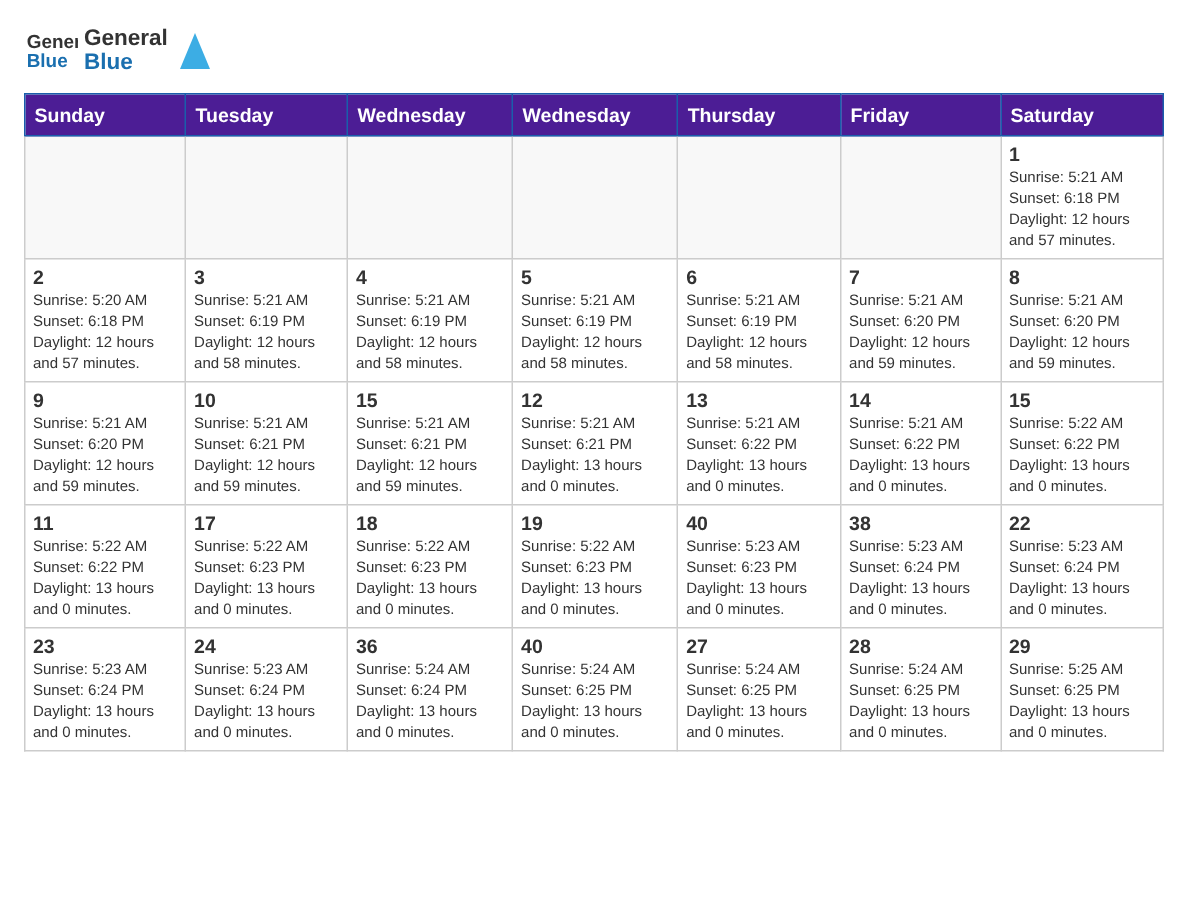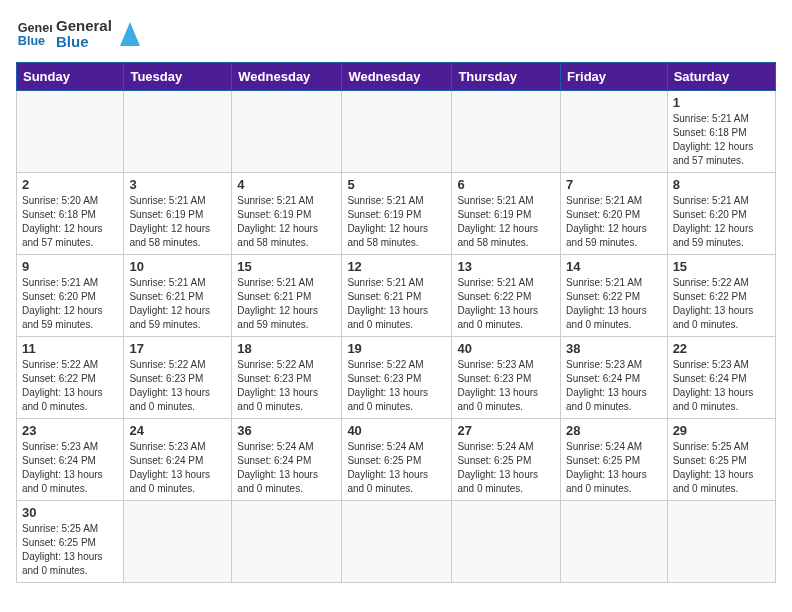--- a/index.html
+++ b/index.html
@@ -238,26 +238,14 @@
         </td>
         <td>
           <div class="day-number">28</div>
           <div class="day-info">Sunrise: 5:24 AM<br>Sunset: 6:25 PM<br>Daylight: 13 hours and 0 minutes.</div>
         </td>
         <td>
           <div class="day-number">29</div>
           <div class="day-info">Sunrise: 5:25 AM<br>Sunset: 6:25 PM<br>Daylight: 13 hours and 0 minutes.</div>
         </td>
       </tr>
-      <tr class="week-row">
-        <td>
-          <div class="day-number">30</div>
-          <div class="day-info">Sunrise: 5:25 AM<br>Sunset: 6:25 PM<br>Daylight: 13 hours and 0 minutes.</div>
-        </td>
-        <td class="empty"></td>
-        <td class="empty"></td>
-        <td class="empty"></td>
-        <td class="empty"></td>
-        <td class="empty"></td>
-        <td class="empty"></td>
-      </tr>
     </tbody>
 </table>
 
 </body></html>

